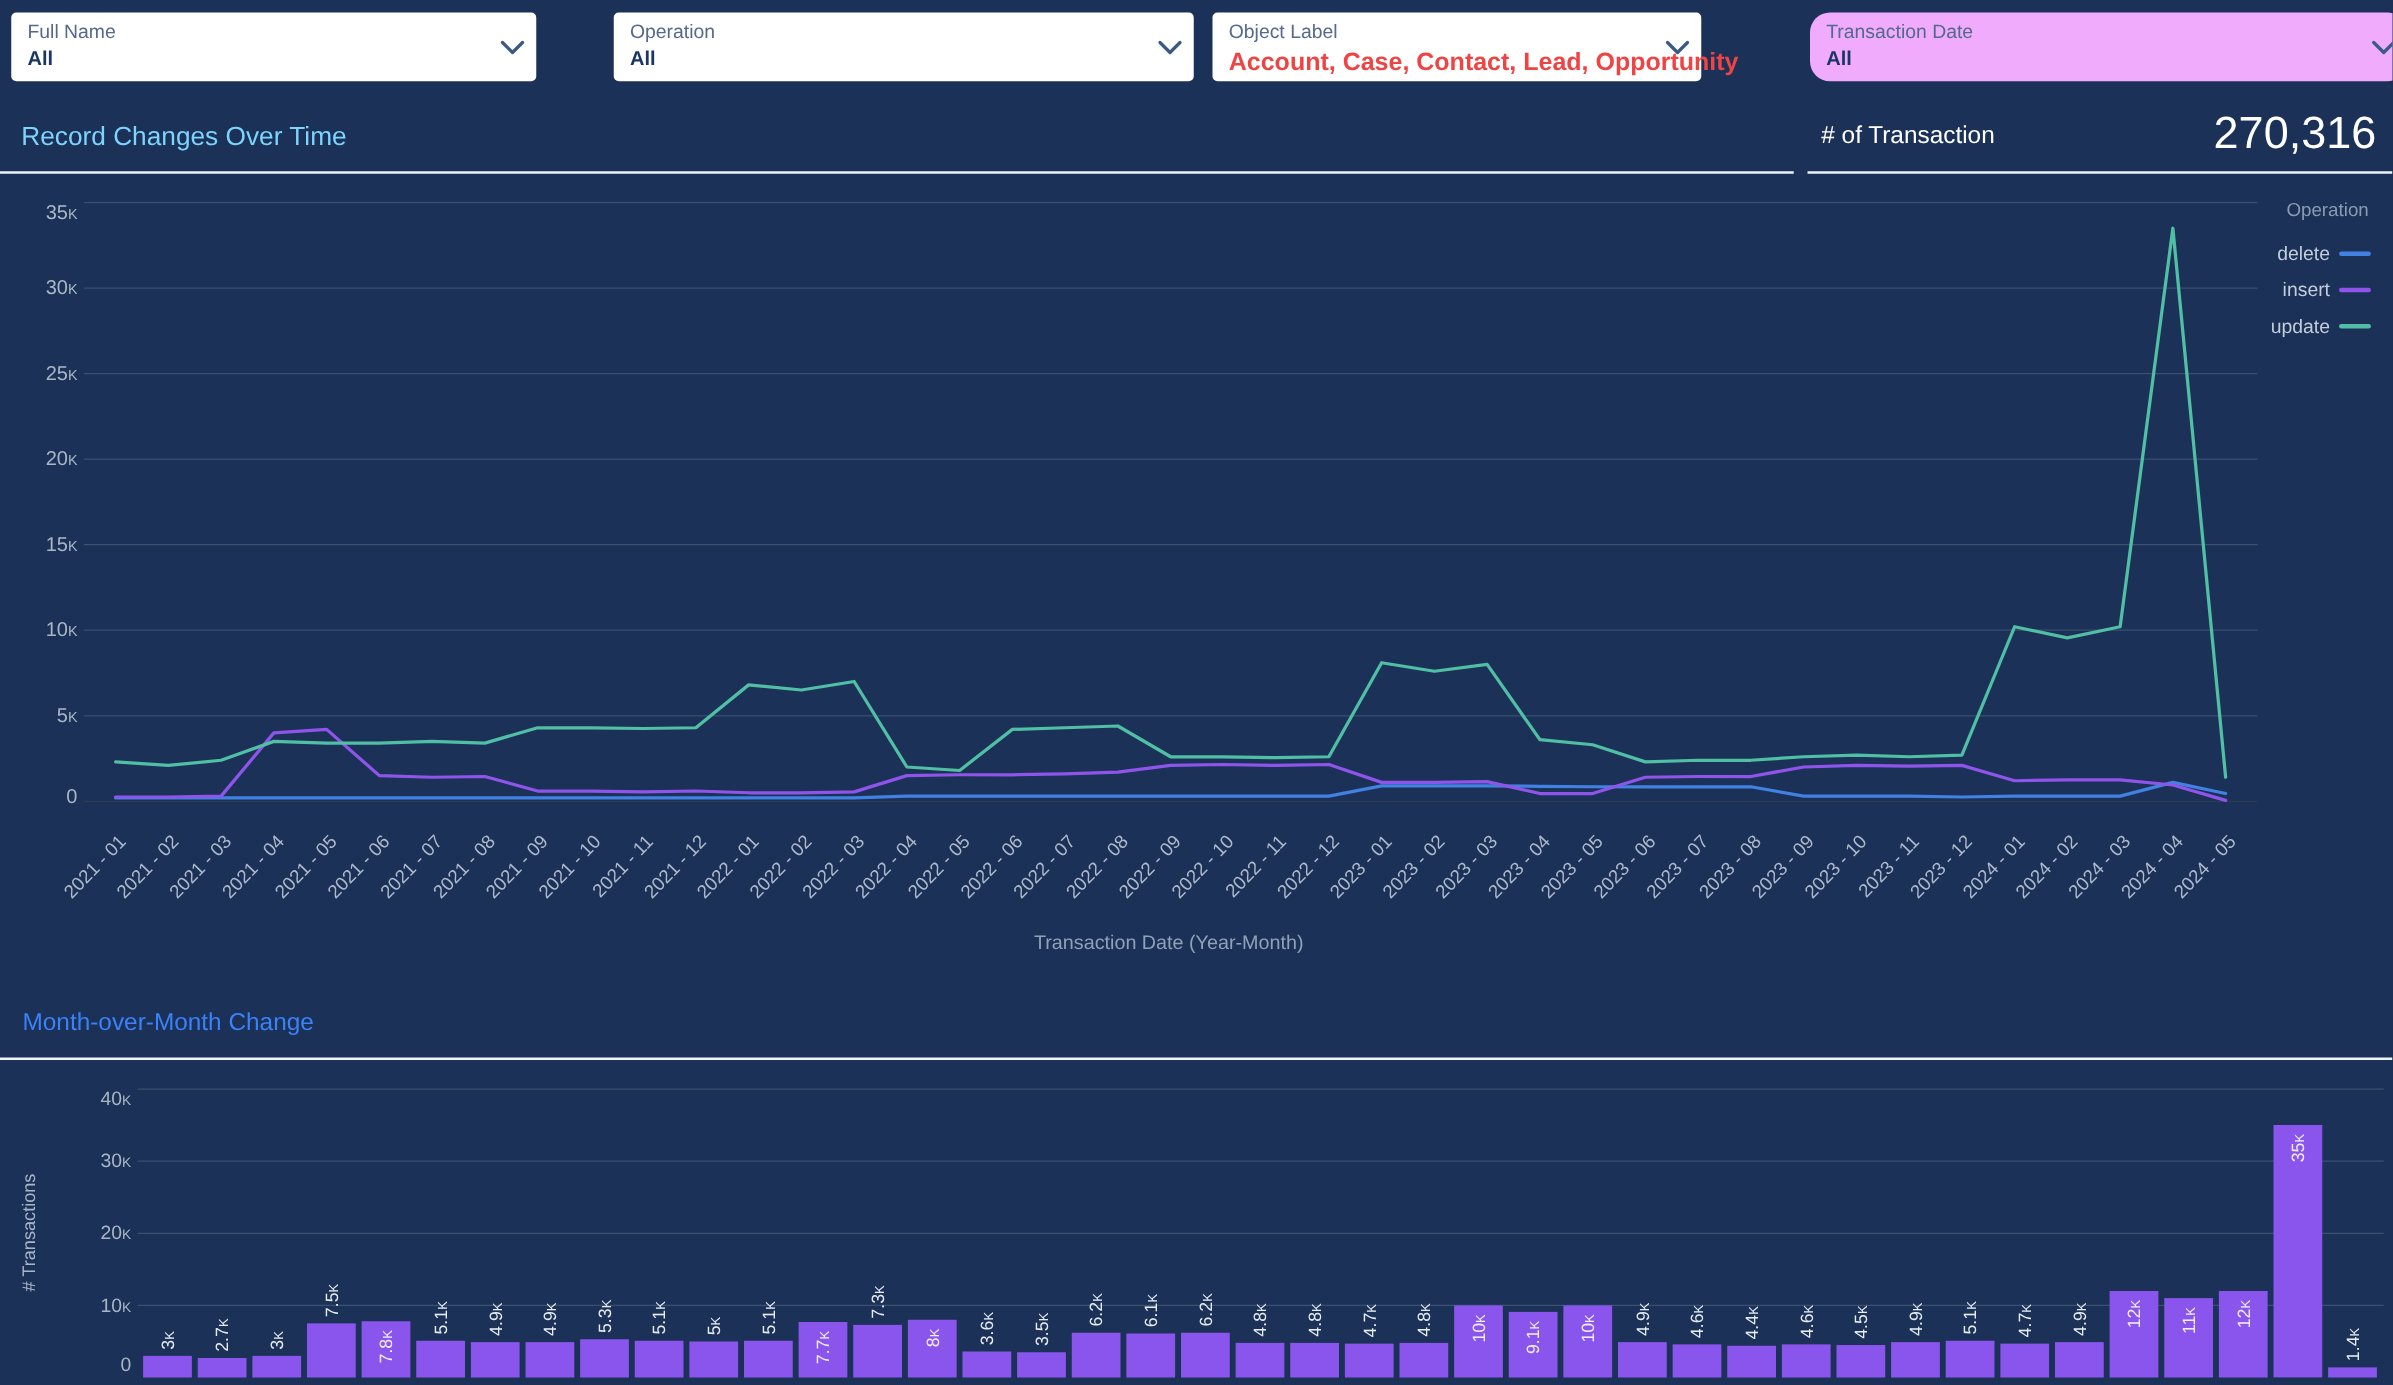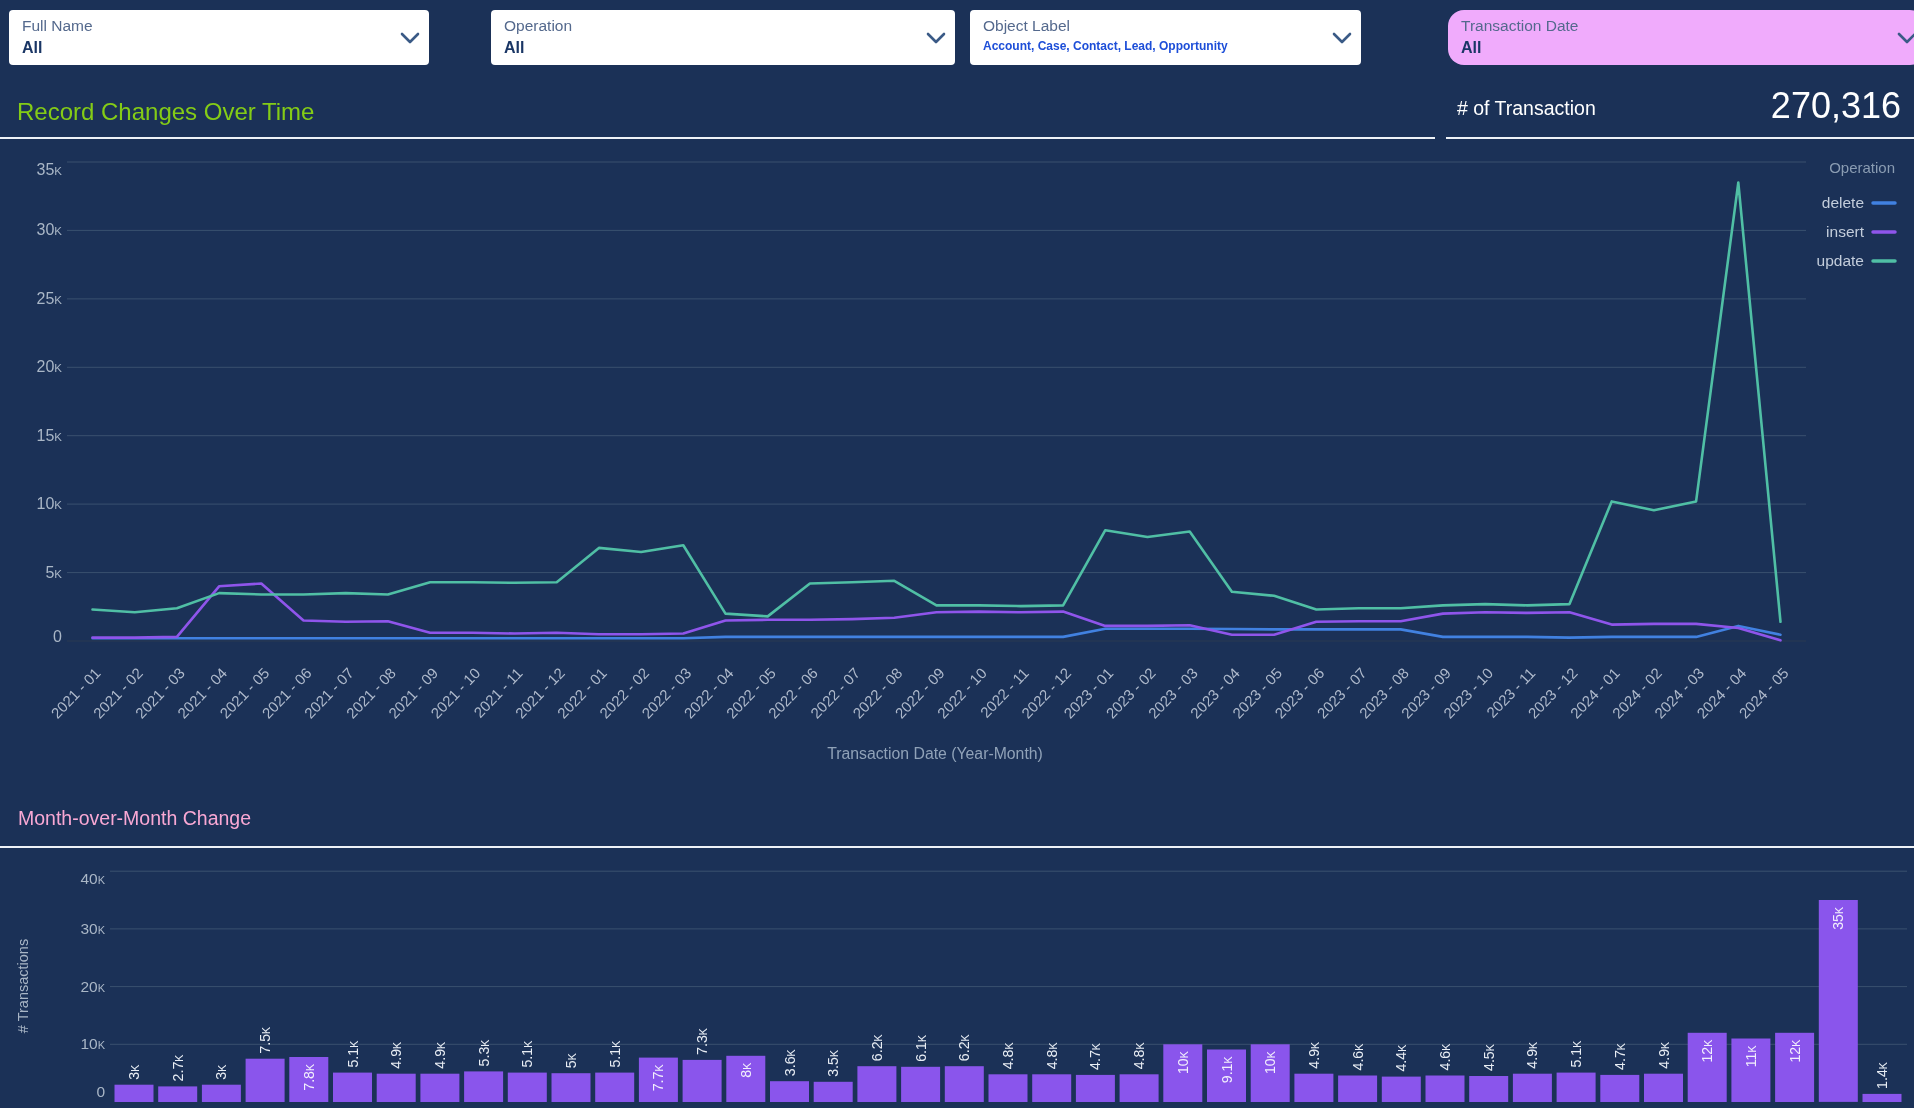--- a/index.html
+++ b/index.html
@@ -16,33 +16,33 @@
 </div>
 <div style="position:absolute;left:491px;top:10px;width:464px;height:55px;background:#ffffff;border-radius:4px;">
 <div style="position:absolute;left:13px;top:7px;font-size:15.5px;color:#54698d;">Operation</div>
 <div style="position:absolute;left:13px;top:29px;font-size:16px;font-weight:bold;color:#1a3665;white-space:nowrap;">All</div>
 <svg style="position:absolute;right:9px;top:22px;" width="20" height="12" viewBox="0 0 20 12">
       <polyline points="2,2 10,10 18,2" fill="none" stroke="#3a5a86" stroke-width="2.6" stroke-linecap="round" stroke-linejoin="round"></polyline>
     </svg>
 </div>
 <div style="position:absolute;left:970px;top:10px;width:391px;height:55px;background:#ffffff;border-radius:4px;">
 <div style="position:absolute;left:13px;top:7px;font-size:15.5px;color:#54698d;">Object Label</div>
-<div style="position:absolute;left:13px;top:29px;font-size:12px;font-weight:bold;color:#1d4ed8;white-space:nowrap;">Account, Case, Contact, Lead, Opportunity</div>
+<div style="position:absolute;left:13px;top:29px;font-size:20px;font-weight:bold;color:#ef4444;white-space:nowrap;">Account, Case, Contact, Lead, Opportunity</div>
 <svg style="position:absolute;right:9px;top:22px;" width="20" height="12" viewBox="0 0 20 12">
       <polyline points="2,2 10,10 18,2" fill="none" stroke="#3a5a86" stroke-width="2.6" stroke-linecap="round" stroke-linejoin="round"></polyline>
     </svg>
 </div>
 <div style="position:absolute;left:1448px;top:10px;width:478px;height:55px;background:#f0abfc;border-radius:16px;">
 <div style="position:absolute;left:13px;top:7px;font-size:15.5px;color:#54698d;">Transaction Date</div>
 <div style="position:absolute;left:13px;top:29px;font-size:16px;font-weight:bold;color:#1a3665;white-space:nowrap;">All</div>
 <svg style="position:absolute;right:9px;top:22px;" width="20" height="12" viewBox="0 0 20 12">
       <polyline points="2,2 10,10 18,2" fill="none" stroke="#3a5a86" stroke-width="2.6" stroke-linecap="round" stroke-linejoin="round"></polyline>
     </svg>
 </div>
-<div style="position:absolute;left:17px;top:98px;font-size:24px;color:#84cc16;">Record Changes Over Time</div>
+<div style="position:absolute;left:17px;top:98px;font-size:21px;color:#7dd3fc;">Record Changes Over Time</div>
 <div style="position:absolute;left:0px;top:137px;width:1435px;height:2px;background:#eef2f7;"></div>
 <div style="position:absolute;left:1457px;top:97px;font-size:19.5px;color:#ffffff;"># of Transaction</div>
 <div style="position:absolute;right:13px;top:88px;font-size:36px;line-height:1;color:#ffffff;">270,316</div>
 <div style="position:absolute;left:1446px;top:137px;width:468px;height:2px;background:#eef2f7;"></div>
 <svg width="1914" height="790" viewBox="0 0 1914 790" style="position:absolute;left:0;top:0;">
 <line x1="67" y1="641.0" x2="1806" y2="641.0" stroke="#2a3b52" stroke-width="1"></line>
 <line x1="67" y1="572.6" x2="1806" y2="572.6" stroke="#3a516f" stroke-width="1"></line>
 <line x1="67" y1="504.1" x2="1806" y2="504.1" stroke="#3a516f" stroke-width="1"></line>
 <line x1="67" y1="435.7" x2="1806" y2="435.7" stroke="#3a516f" stroke-width="1"></line>
 <line x1="67" y1="367.3" x2="1806" y2="367.3" stroke="#3a516f" stroke-width="1"></line>
@@ -103,21 +103,21 @@
 <text transform="translate(1789.5,674) rotate(-46)" text-anchor="end" font-size="15" fill="#aeb9cb">2024 - 05</text>
 <text x="935" y="759" text-anchor="middle" font-size="15.8" fill="#90a2b8">Transaction Date (Year-Month)</text>
 <text x="1895" y="173" text-anchor="end" font-size="15" fill="#8a9cb2">Operation</text>
 <text x="1864" y="208" text-anchor="end" font-size="15.5" fill="#c3cddb">delete</text>
 <line x1="1873" y1="203" x2="1895" y2="203" stroke="#4181e1" stroke-width="3.5" stroke-linecap="round"></line>
 <text x="1864" y="237" text-anchor="end" font-size="15.5" fill="#c3cddb">insert</text>
 <line x1="1873" y1="232" x2="1895" y2="232" stroke="#8f55eb" stroke-width="3.5" stroke-linecap="round"></line>
 <text x="1864" y="266" text-anchor="end" font-size="15.5" fill="#c3cddb">update</text>
 <line x1="1873" y1="261" x2="1895" y2="261" stroke="#50bfa5" stroke-width="3.5" stroke-linecap="round"></line>
   </svg>
-<div style="position:absolute;left:18px;top:807px;font-size:19.5px;color:#f9a8d4;">Month-over-Month Change</div>
+<div style="position:absolute;left:18px;top:807px;font-size:19.5px;color:#3b82f6;">Month-over-Month Change</div>
 <div style="position:absolute;left:0px;top:846px;width:1914px;height:2px;background:#eef2f7;"></div>
 <svg width="1914" height="1108" viewBox="0 0 1914 1108" style="position:absolute;left:0;top:0;">
 <line x1="110" y1="1044.3" x2="1907" y2="1044.3" stroke="#3a516f" stroke-width="1"></line>
 <line x1="110" y1="986.6" x2="1907" y2="986.6" stroke="#3a516f" stroke-width="1"></line>
 <line x1="110" y1="928.9" x2="1907" y2="928.9" stroke="#3a516f" stroke-width="1"></line>
 <line x1="110" y1="871.2" x2="1907" y2="871.2" stroke="#3a516f" stroke-width="1"></line>
 <text x="105" y="1097.0" text-anchor="end" font-size="15.5" fill="#a9b6c6">0</text>
 <text x="105" y="1049.3" text-anchor="end" font-size="15.5" fill="#a9b6c6">10<tspan font-size="11">K</tspan></text>
 <text x="105" y="991.6" text-anchor="end" font-size="15.5" fill="#a9b6c6">20<tspan font-size="11">K</tspan></text>
 <text x="105" y="933.9" text-anchor="end" font-size="15.5" fill="#a9b6c6">30<tspan font-size="11">K</tspan></text>

